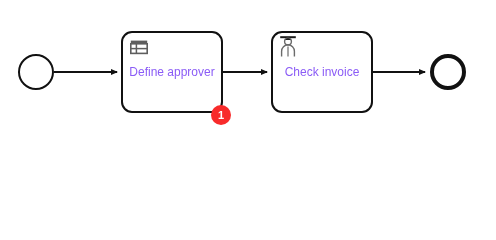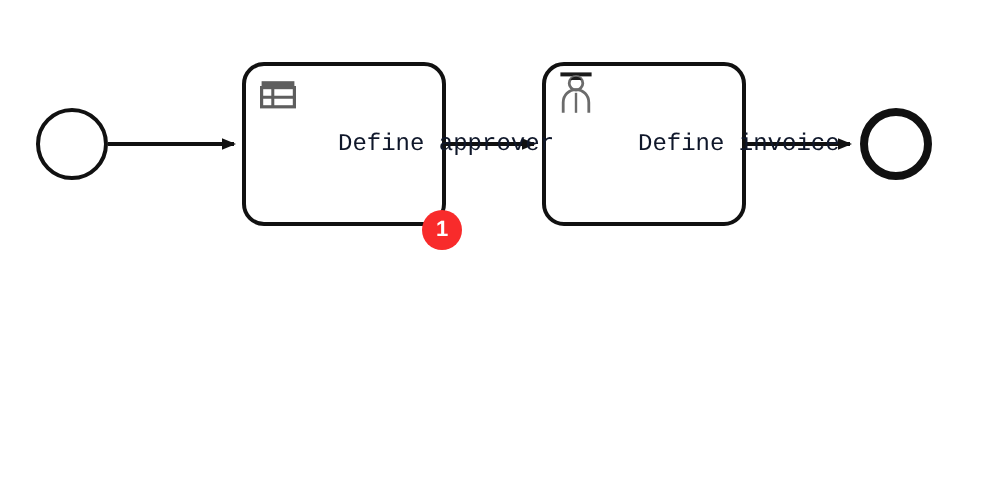--- a/index.html
+++ b/index.html
@@ -20,26 +20,25 @@
   .bpmn-svg {
     position: absolute;
     left: 0;
     top: 0;
     width: 496px;
     height: 165px;
   }
   .task-label {
     position: absolute;
     text-align: center;
-    font-family: Liberation Mono, monospace;
+    font-family: Liberation Sans, sans-serif;
     font-size: 12px;
     line-height: 14px;
-    color: #0f172a;
+    color: #8b5cf6;
     white-space: nowrap;
-    margin-left: 47px;
   }
   .task-icon {
     position: absolute;
     width: 18px;
     height: 18px;
   }
   .badge {
     position: absolute;
     width: 20px;
     height: 20px;
@@ -95,17 +94,17 @@
       <path d="M1.2 1.2 H16.8" stroke="#1a1a1a" stroke-width="2" fill="none"></path>
       <circle cx="9" cy="5.6" r="3.4" fill="none" stroke="#6b6b6b" stroke-width="1.4"></circle>
       <path d="M6.2 4.0 a3.2 3.2 0 0 1 5.6 0 z" fill="#1a1a1a"></path>
       <path d="M2.6 20.4 v-5.2 a6.4 6.4 0 0 1 12.8 0 v5.2" fill="none" stroke="#6b6b6b" stroke-width="1.4"></path>
       <line x1="9" y1="10.4" x2="9" y2="20.4" stroke="#6b6b6b" stroke-width="1.2"></line>
     </svg>
   </span>
 
   <div class="task-label" style="left:122px; top:65px; width:100px;">Define approver</div>
 
-  <div class="task-label" style="left:272px; top:65px; width:100px;">Define invoice</div>
+  <div class="task-label" style="left:272px; top:65px; width:100px;">Check invoice</div>
 
   <div class="badge" style="left:211px; top:105px;">1</div>
 
 </div>
 
 </body></html>

